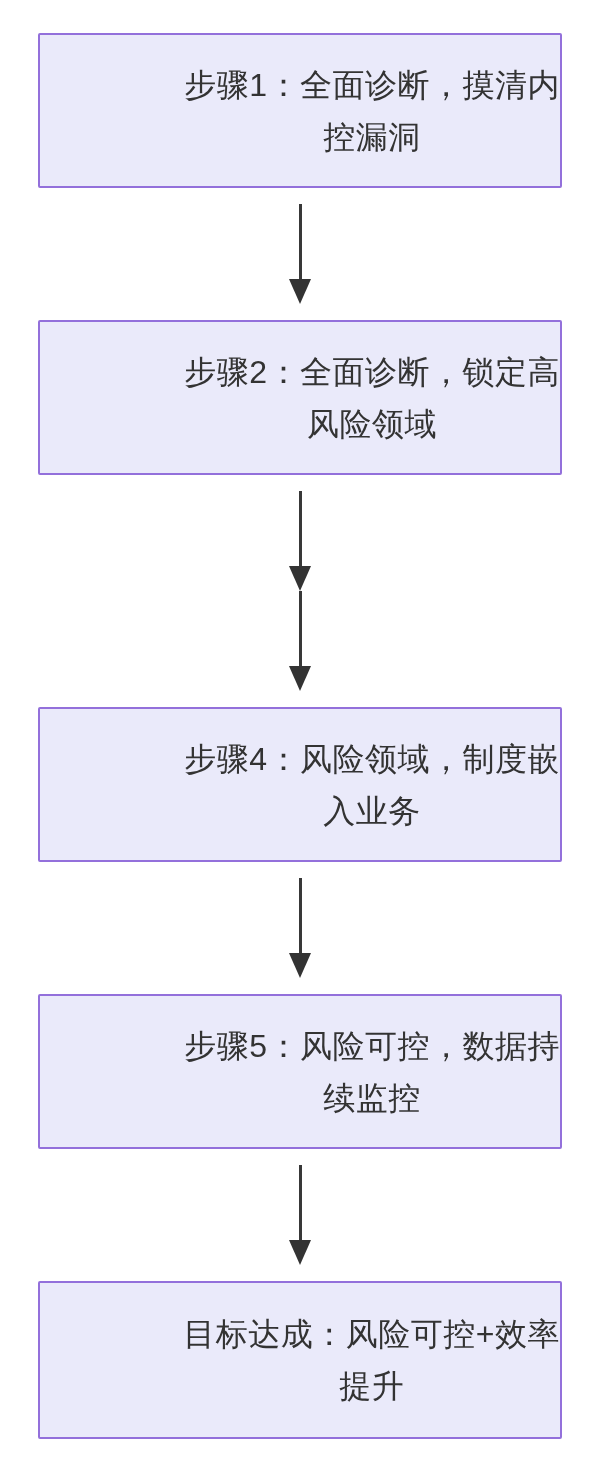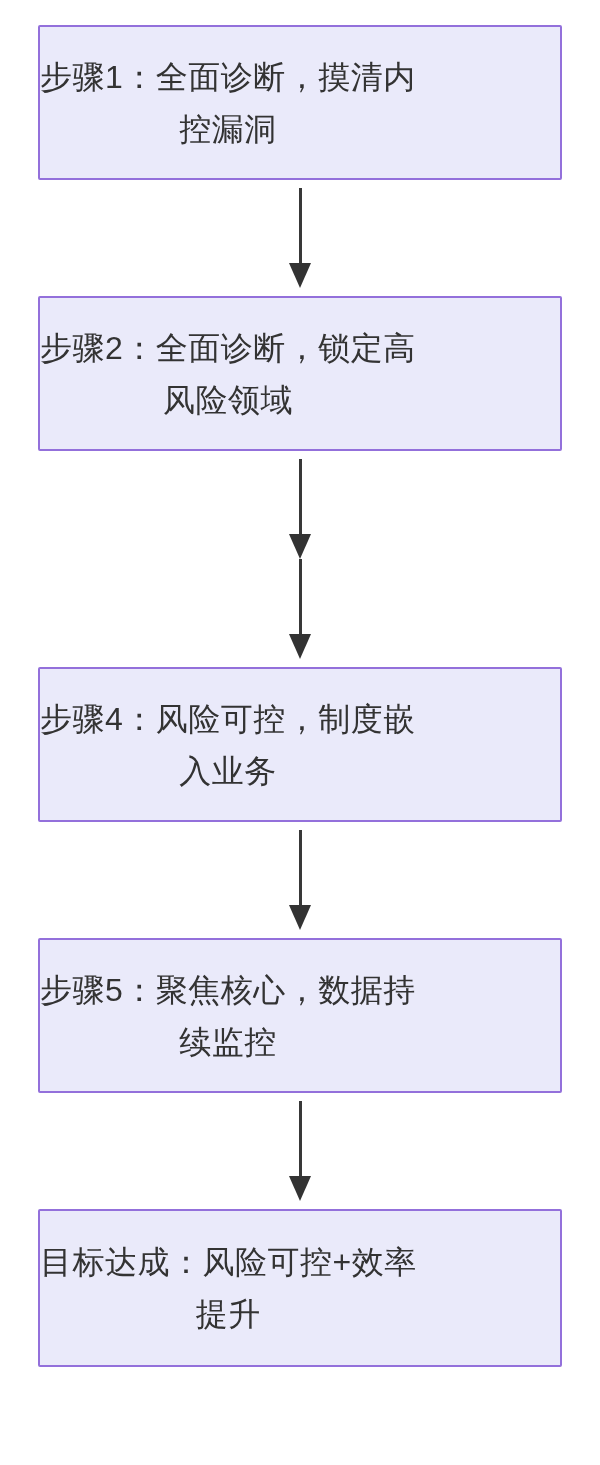--- a/index.html
+++ b/index.html
@@ -13,28 +13,28 @@
     height: 1465px;
     background: #ffffff;
     box-sizing: border-box;
     padding-top: 17px;
     font-family: "Liberation Sans", sans-serif;
     overflow: hidden;
   }
   .node {
     width: 524px;
     height: 155px;
-    margin: 8px auto;
+    margin: 16px auto;
     box-sizing: border-box;
     background: #eaeafa;
     border: 2px solid #9370db;
     border-radius: 2px;
     display: flex;
     align-items: center;
-    justify-content: flex-start;
+    justify-content: flex-end;
   }
   .node:last-child {
     height: 158px;
   }
   .node-label {
     font-size: 32px;
     line-height: 52px;
     color: #333333;
     text-align: center;
     white-space: pre-line;
@@ -86,31 +86,31 @@
     <div class="arrow-head"></div>
   </div>
 
 
   <div class="arrow">
     <div class="arrow-line"></div>
     <div class="arrow-head"></div>
   </div>
 
   <div class="node">
-    <div class="node-label">步骤4：风险可控，制度嵌
+    <div class="node-label">步骤4：风险领域，制度嵌
 入业务</div>
   </div>
 
   <div class="arrow">
     <div class="arrow-line"></div>
     <div class="arrow-head"></div>
   </div>
 
   <div class="node">
-    <div class="node-label">步骤5：聚焦核心，数据持
+    <div class="node-label">步骤5：风险可控，数据持
 续监控</div>
   </div>
 
   <div class="arrow">
     <div class="arrow-line"></div>
     <div class="arrow-head"></div>
   </div>
 
   <div class="node">
     <div class="node-label">目标达成：风险可控+效率

